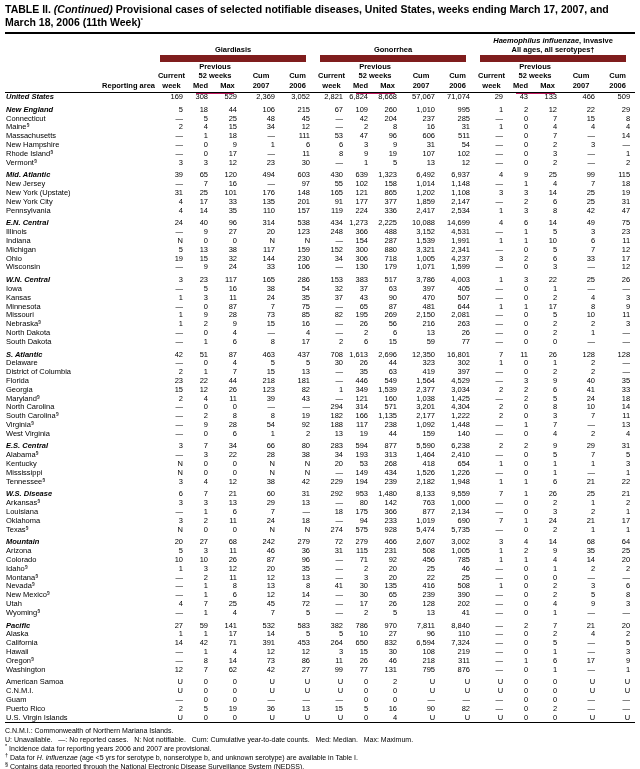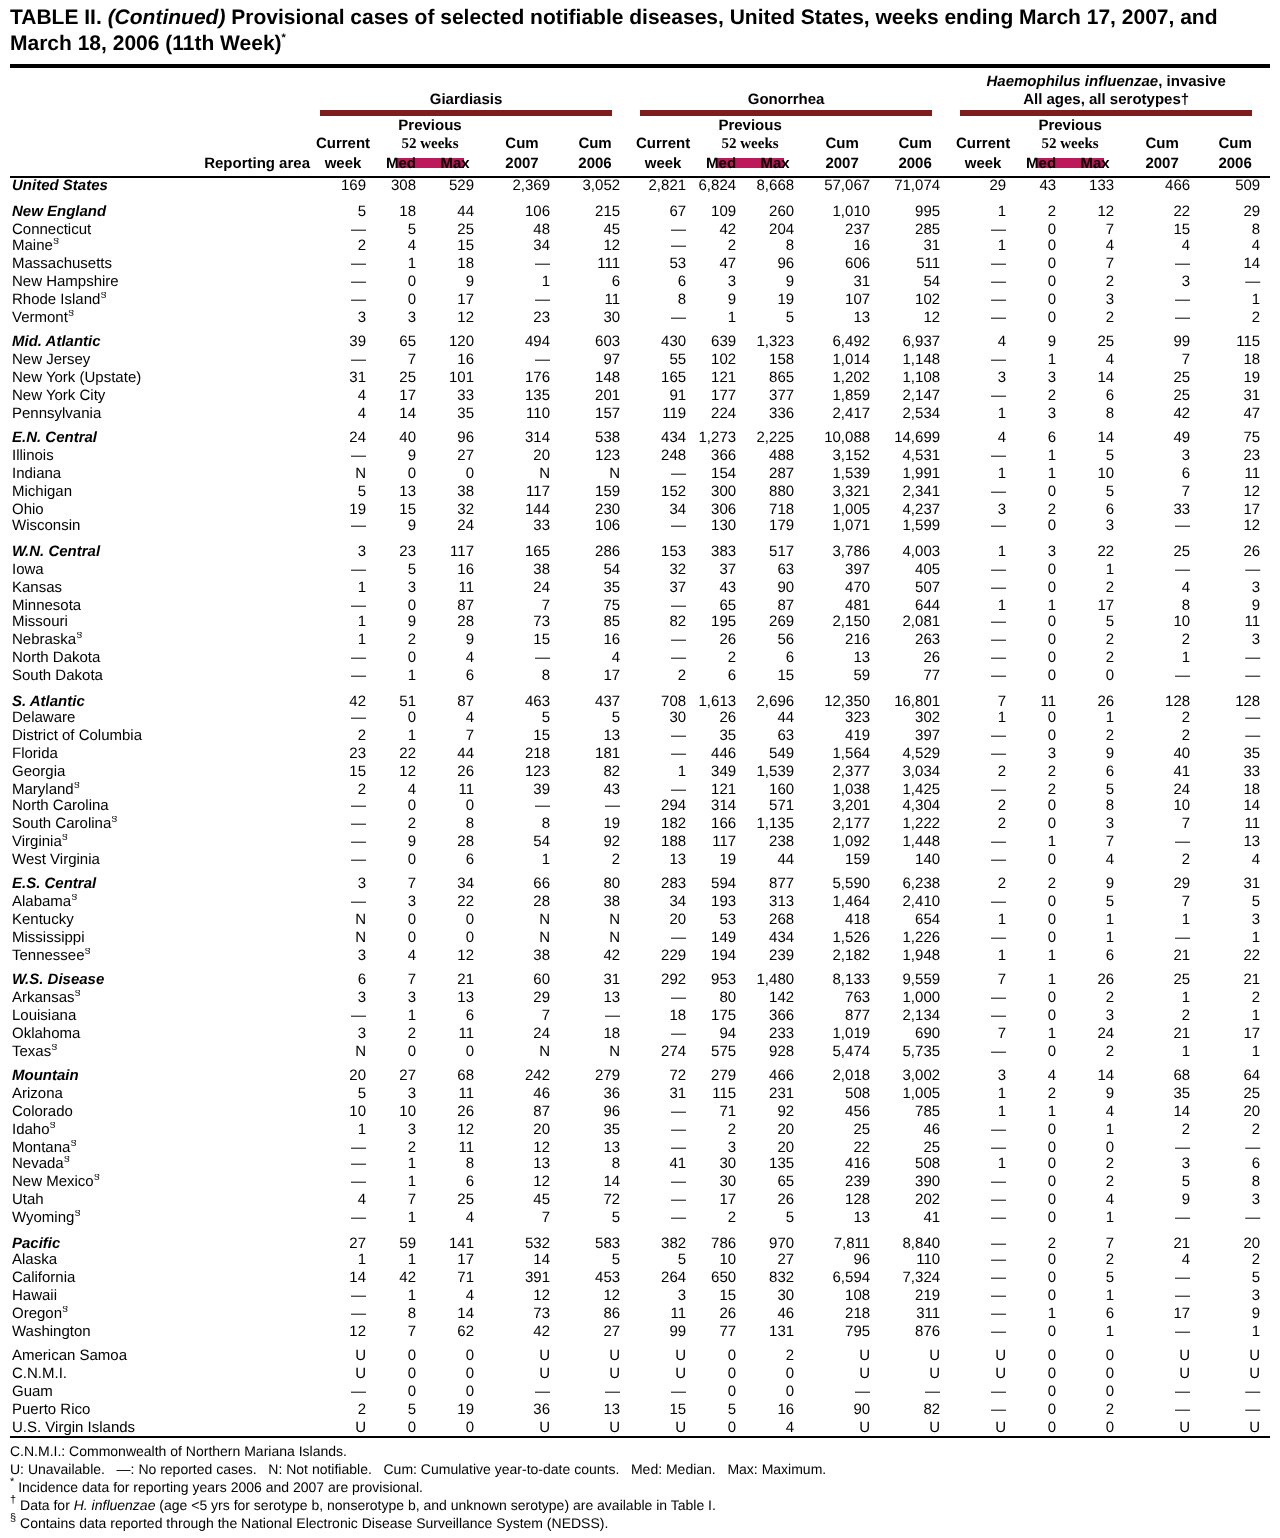--- a/index.html
+++ b/index.html
@@ -8,26 +8,26 @@
   .page { padding:2px 5px 0 5px; }
   .title { font-size:10.5px; font-weight:bold; line-height:13px; padding:1px 0 3px 0; border-bottom:2.5px solid #000; }
   .title i { font-style:italic; }
   table { border-collapse:collapse; table-layout:fixed; width:630px; margin-top:2px; }
   col.c-area { width:150px; }
   col.c-cw { width:33px; } col.c-med { width:25px; } col.c-max { width:29px; }
   col.c-c7 { width:38px; } col.c-c6 { width:35px; }
   thead th { font-size:7.5px; font-weight:bold; text-align:center; vertical-align:bottom; line-height:9px; padding:0; }
   th.area-h { text-align:right; vertical-align:bottom; border-bottom:1.5px solid #000; padding-bottom:2px; }
   th.grp { padding:0; }
-  .grp-inner { border-bottom:3px solid #7f1d1d; margin:0 9px 0 5px; padding-bottom:1px;text-align:center; }
+  .grp-inner { border-bottom:7px solid #7f1d1d; margin:0 9px 0 5px; padding-bottom:1px;text-align:center; }
   .grp-inner .gl:empty { display:none; }
   .grp-inner i { font-style:italic; }
   tr.h2 th { line-height:9px; }
   tr.h3 th { line-height:10px; }
-  tr.h3 .w52 span { border-bottom:5px solid #be185d; padding:0 3px 3px 3px;font-family:Liberation Serif, serif; }
+  tr.h3 .w52 span { border-bottom:1px solid #be185d; padding:0 3px 13px 3px; }
   tr.h4 th { border-bottom:1.5px solid #000; padding-bottom:2px; line-height:9px; }
   tbody { border-bottom:1px solid #000; }
   tbody td { font-size:7.5px; line-height:8.8px; text-align:right; padding:0 5px 0 0; white-space:nowrap; overflow:hidden; }
   tbody td.area { text-align:left; padding:0 0 0 1px; }
   tr.bold td.area { font-weight:bold;font-style:italic; }
   tr.gap td { padding-top:4px; }
   sup { font-size:5.5px; vertical-align:super; line-height:0; }
   .footnotes { padding-top:3px; font-size:7px; line-height:9px; }
   .fn { white-space:pre-wrap; }
   .fn i { font-style:italic; }
@@ -974,21 +974,21 @@
         <tr class="bold gap">
           <td class="area">Mountain</td>
           <td>20</td>
           <td>27</td>
           <td>68</td>
           <td>242</td>
           <td>279</td>
           <td>72</td>
           <td>279</td>
           <td>466</td>
-          <td>2,018</td>
+          <td>2,607</td>
           <td>3,002</td>
           <td>3</td>
           <td>4</td>
           <td>14</td>
           <td>68</td>
           <td>64</td>
         </tr>
         <tr>
           <td class="area">Arizona</td>
           <td>5</td>

